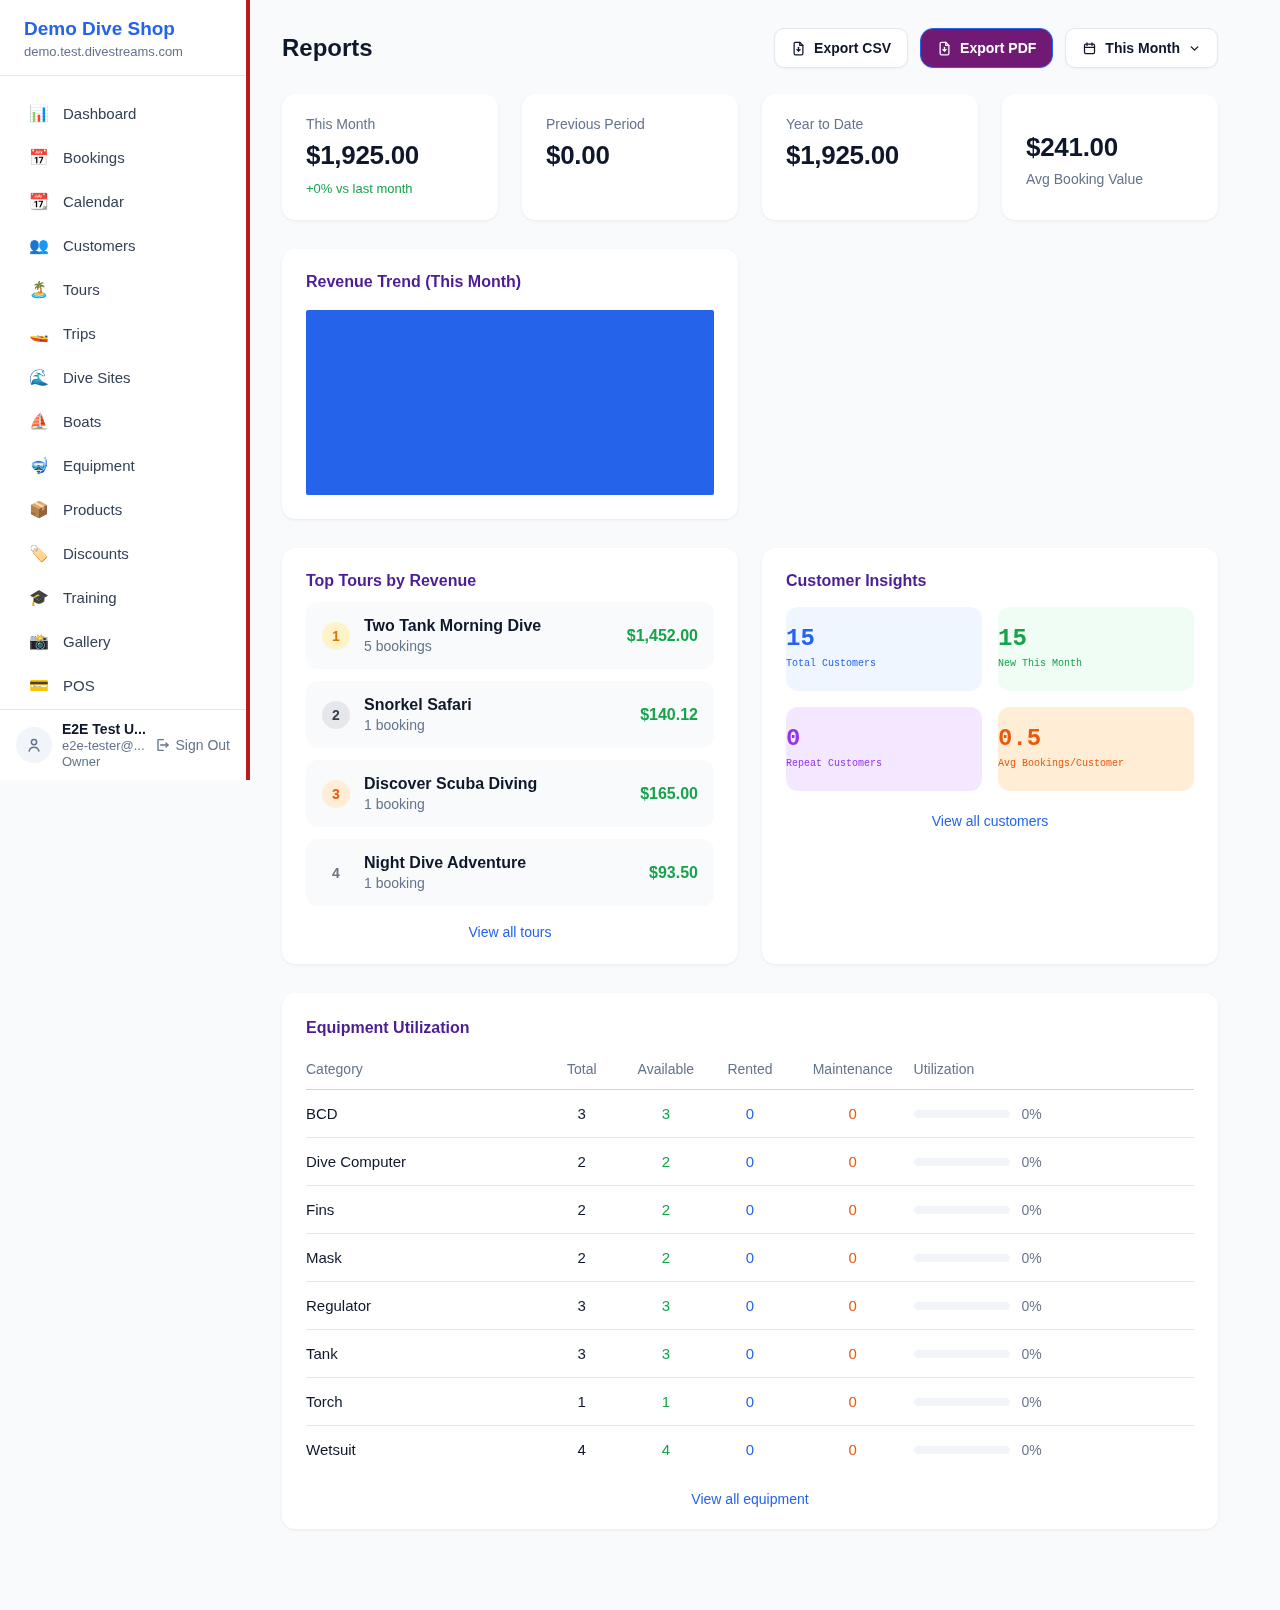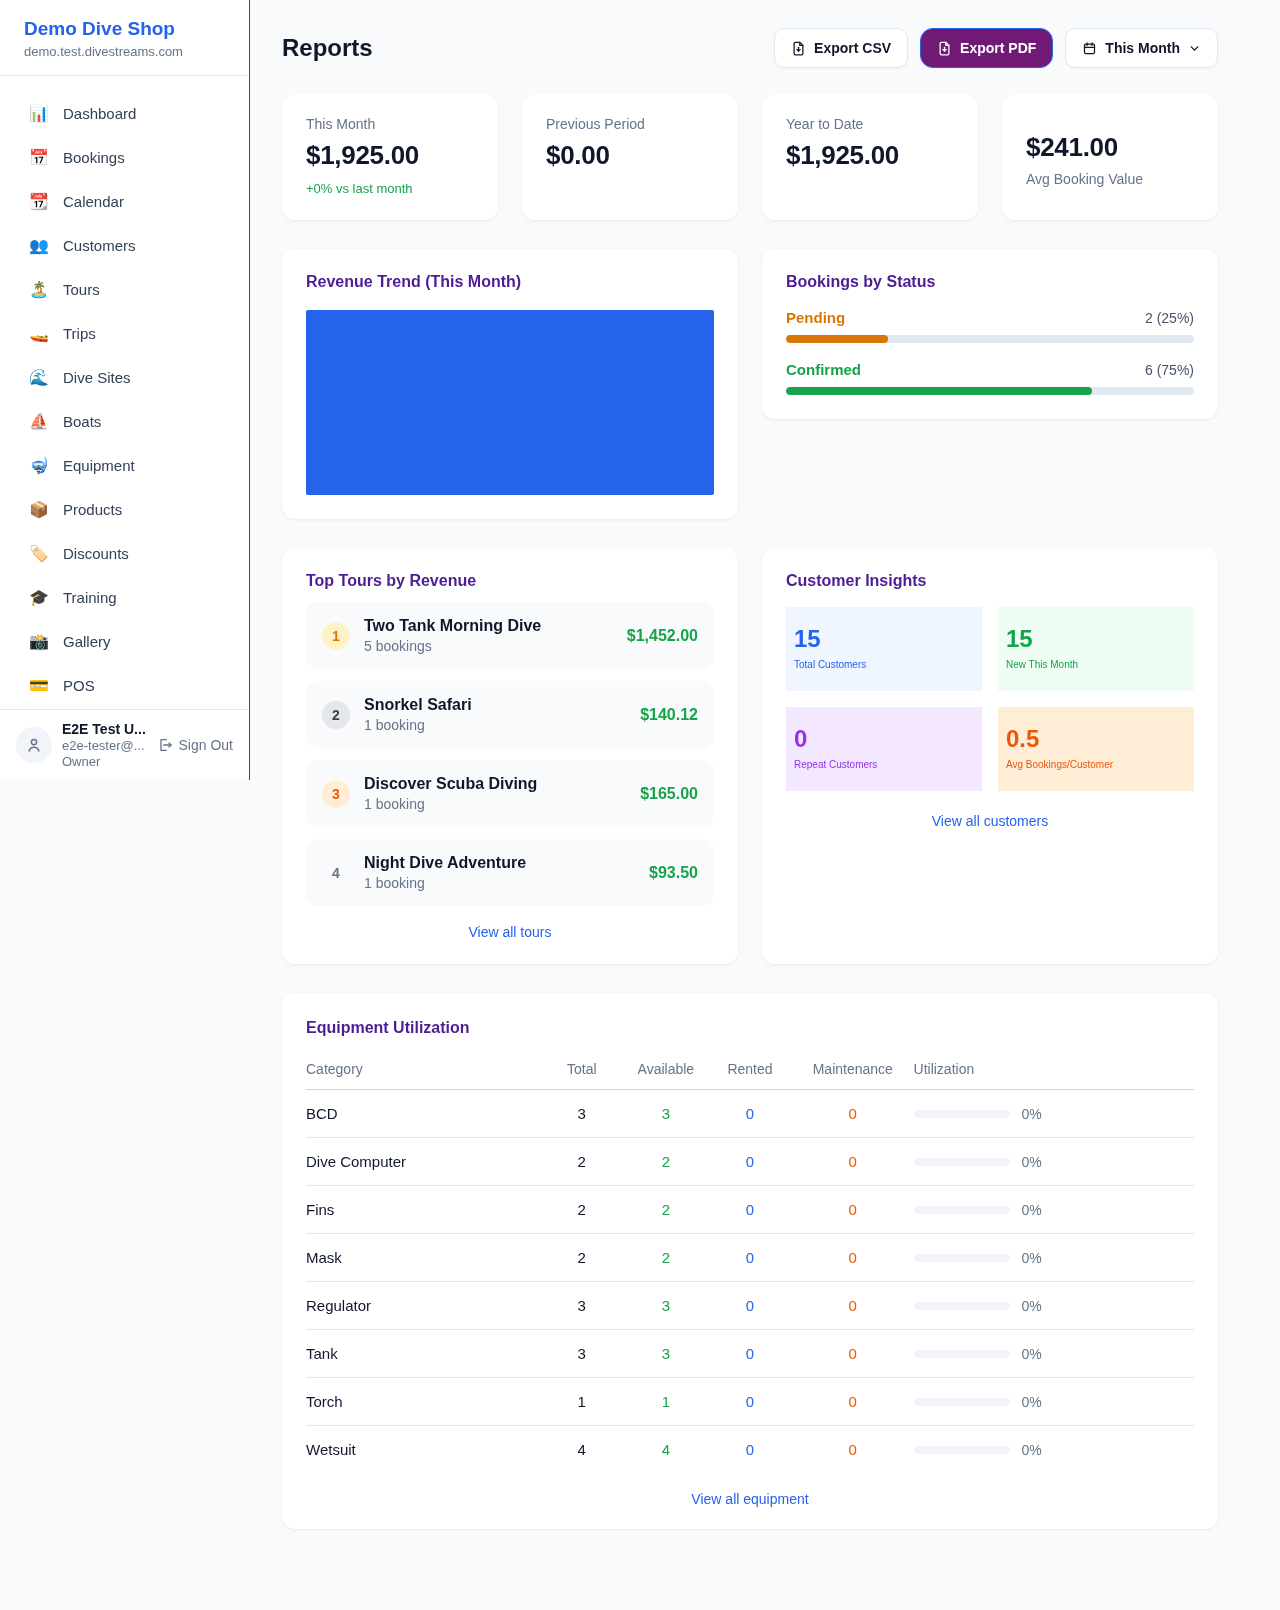--- a/index.html
+++ b/index.html
@@ -10,21 +10,21 @@
     color: #0f172a;
     min-height: 1610px;
     position: relative;
   }
 
   
   .sidebar {
     position: absolute; left: 0; top: 0;
     width: 250px; height: 780px;
     background: #ffffff;
-    border-right: 1px solid #b91c1c;
+    border-right: 4px solid #b91c1c;
     display: flex; flex-direction: column;
   }
   .sb-head { padding: 18px 24px 16px; border-bottom: 1px solid #e2e8f0; }
   .sb-title { font-size: 19px; font-weight: 700; color: #2563eb; }
   .sb-domain { font-size: 13px; color: #64748b; margin-top: 4px; }
   .sb-nav { padding: 20px 12px 0; flex: 1; overflow: hidden; position: relative; }
   .nav-item {
     display: flex; align-items: center; gap: 13px;
     padding: 9px 16px; margin-bottom: 9px;
     border-radius: 8px; cursor: pointer;
@@ -107,21 +107,21 @@
     width: 28px; height: 28px; border-radius: 50%; flex: 0 0 auto;
     display: flex; align-items: center; justify-content: center;
     font-size: 14px; font-weight: 600; color: #6b7280;
   }
   .tour-name { font-size: 16px; font-weight: 600; color: #0f172a; }
   .tour-sub { font-size: 14px; color: #64748b; margin-top: 3px; }
   .tour-price { margin-left: auto; font-size: 16px; font-weight: 700; color: #16a34a; }
   .view-link { display: block; text-align: center; margin-top: 18px; font-size: 14px; color: #2563eb; cursor: pointer; }
 
   .tiles { display: grid; grid-template-columns: 1fr 1fr; gap: 16px; margin-top: 17px; }
-  .tile { border-radius: 0; padding: 18px 8px; min-height: 84px; }
+  .tile { border-radius: 12px; padding: 18px 0; min-height: 84px; font-family: Liberation Mono, monospace; }
   .tile-value { font-size: 24px; font-weight: 800; }
   .tile-label { font-size: 10px; font-weight: 500; margin-top: 6px; }
 
   
   .equip-card { margin-top: 29px; padding: 26px 24px 22px; }
   table { width: 100%; border-collapse: collapse; margin-top: 14px; }
   th {
     font-size: 14px; font-weight: 400; color: #64748b;
     text-align: center; padding: 10px 0 12px;
     border-bottom: 1px solid #cbd5e1;
@@ -285,41 +285,20 @@
       <div class="card stat-card value-first">
         <div class="stat-value">$241.00</div>
         <div class="stat-label">Avg Booking Value</div>
       </div>
     </div>
 
     <div class="charts-row">
       <div class="card chart-card">
         <div class="card-title">Revenue Trend (This Month)</div>
         <div class="revenue-block" style="background: rgb(37, 99, 235);"></div>
-      </div>
-      <div class="card chart-card">
-        <div class="card-title">Bookings by Status</div>
-        <div class="status-group">
-          <div class="status-top">
-            <span class="status-label" style="color: rgb(217, 119, 6);">Pending</span>
-            <span class="status-count">2 (25%)</span>
-          </div>
-          <div class="track">
-            <div class="fill" style="width: 25%; background: rgb(217, 119, 6);"></div>
-          </div>
-        </div>
-        <div class="status-group">
-          <div class="status-top">
-            <span class="status-label" style="color: rgb(22, 163, 74);">Confirmed</span>
-            <span class="status-count">6 (75%)</span>
-          </div>
-          <div class="track">
-            <div class="fill" style="width: 75%; background: rgb(22, 163, 74);"></div>
-          </div>
-        </div>
       </div>
     </div>
 
     <div class="row2">
       <div class="card tours-card">
         <div class="card-title">Top Tours by Revenue</div>
 
         <div class="tour-row">
           <span class="rank" style="background: rgb(254, 243, 199); color: rgb(217, 119, 6);">1</span>
           <span>

